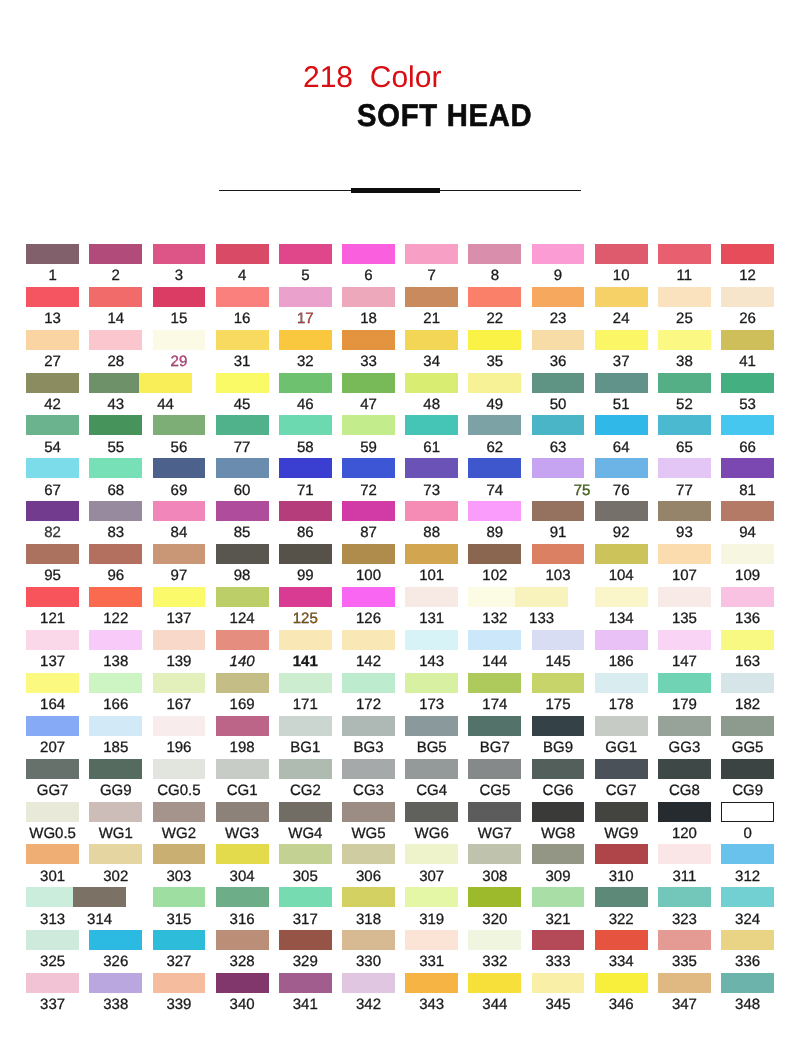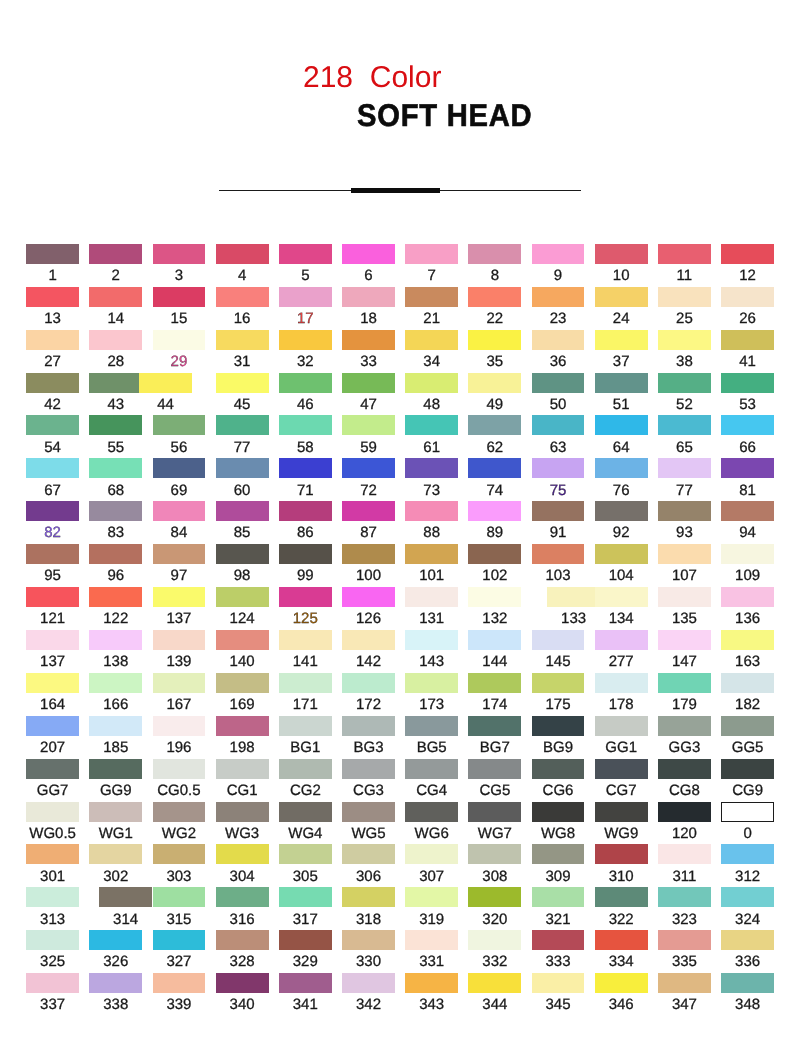--- a/index.html
+++ b/index.html
@@ -334,39 +334,39 @@
       <div class="cell" style="left:379.09px">
         <div class="sw" style="background-color: rgb(107, 82, 182);"></div>
         <div class="lab" style="color: rgb(26, 26, 26);">73</div>
       </div>
       <div class="cell" style="left:442.27px">
         <div class="sw" style="background-color: rgb(63, 87, 204);"></div>
         <div class="lab" style="color: rgb(26, 26, 26);">74</div>
       </div>
       <div class="cell" style="left:505.45px">
         <div class="sw" style="background-color: rgb(199, 164, 242);"></div>
-        <div class="lab" style="color: #4c1d95;">75</div>
+        <div class="lab" style="color: #4d7c0f; text-align: right;">75</div>
       </div>
       <div class="cell" style="left:568.64px">
         <div class="sw" style="background-color: rgb(108, 179, 230);"></div>
         <div class="lab" style="color: rgb(26, 26, 26);">76</div>
       </div>
       <div class="cell" style="left:631.82px">
         <div class="sw" style="background-color: rgb(227, 198, 245);"></div>
         <div class="lab" style="color: rgb(26, 26, 26);">77</div>
       </div>
       <div class="cell" style="left:695.0px">
         <div class="sw" style="background-color: rgb(123, 71, 176);"></div>
         <div class="lab" style="color: rgb(26, 26, 26);">81</div>
       </div>
     </div>
     <div class="row">
       <div class="cell" style="left:0.0px">
         <div class="sw" style="background-color: rgb(115, 59, 142);"></div>
-        <div class="lab" style="color: #8b5cf6;">82</div>
+        <div class="lab" style="color: #404040;">82</div>
       </div>
       <div class="cell" style="left:63.18px">
         <div class="sw" style="background-color: rgb(151, 138, 158);"></div>
         <div class="lab" style="color: rgb(26, 26, 26);">83</div>
       </div>
       <div class="cell" style="left:126.36px">
         <div class="sw" style="background-color: rgb(240, 134, 185);"></div>
         <div class="lab" style="color: rgb(26, 26, 26);">84</div>
       </div>
       <div class="cell" style="left:189.55px">
@@ -482,21 +482,21 @@
         <div class="lab" style="color: rgb(26, 26, 26);">126</div>
       </div>
       <div class="cell" style="left:379.09px">
         <div class="sw" style="background-color: rgb(247, 234, 229);"></div>
         <div class="lab" style="color: rgb(26, 26, 26);">131</div>
       </div>
       <div class="cell" style="left:442.27px">
         <div class="sw" style="background-color: rgb(252, 252, 228);"></div>
         <div class="lab" style="color: rgb(26, 26, 26);">132</div>
       </div>
-      <div class="cell" style="left:521px">
+      <div class="cell" style="left:489px">
         <div class="sw" style="background-color: rgb(248, 242, 188);"></div>
         <div class="lab" style="color: rgb(26, 26, 26);">133</div>
       </div>
       <div class="cell" style="left:568.64px">
         <div class="sw" style="background-color: rgb(250, 246, 201);"></div>
         <div class="lab" style="color: rgb(26, 26, 26);">134</div>
       </div>
       <div class="cell" style="left:631.82px">
         <div class="sw" style="background-color: rgb(248, 234, 230);"></div>
         <div class="lab" style="color: rgb(26, 26, 26);">135</div>
@@ -514,45 +514,45 @@
       <div class="cell" style="left:63.18px">
         <div class="sw" style="background-color: rgb(247, 202, 250);"></div>
         <div class="lab" style="color: rgb(26, 26, 26);">138</div>
       </div>
       <div class="cell" style="left:126.36px">
         <div class="sw" style="background-color: rgb(248, 216, 201);"></div>
         <div class="lab" style="color: rgb(26, 26, 26);">139</div>
       </div>
       <div class="cell" style="left:189.55px">
         <div class="sw" style="background-color: rgb(229, 141, 127);"></div>
-        <div class="lab" style="color: rgb(26, 26, 26);">140</div>
+        <div class="lab" style="color: rgb(26, 26, 26); font-style: italic;">140</div>
       </div>
       <div class="cell" style="left:252.73px">
         <div class="sw" style="background-color: rgb(249, 232, 181);"></div>
-        <div class="lab" style="color: rgb(26, 26, 26);">141</div>
+        <div class="lab" style="color: rgb(26, 26, 26); font-weight: bold;">141</div>
       </div>
       <div class="cell" style="left:315.91px">
         <div class="sw" style="background-color: rgb(249, 232, 182);"></div>
         <div class="lab" style="color: rgb(26, 26, 26);">142</div>
       </div>
       <div class="cell" style="left:379.09px">
         <div class="sw" style="background-color: rgb(216, 243, 248);"></div>
         <div class="lab" style="color: rgb(26, 26, 26);">143</div>
       </div>
       <div class="cell" style="left:442.27px">
         <div class="sw" style="background-color: rgb(204, 230, 250);"></div>
         <div class="lab" style="color: rgb(26, 26, 26);">144</div>
       </div>
       <div class="cell" style="left:505.45px">
         <div class="sw" style="background-color: rgb(217, 221, 243);"></div>
         <div class="lab" style="color: rgb(26, 26, 26);">145</div>
       </div>
       <div class="cell" style="left:568.64px">
         <div class="sw" style="background-color: rgb(234, 193, 247);"></div>
-        <div class="lab" style="color: rgb(26, 26, 26);">277</div>
+        <div class="lab" style="color: rgb(26, 26, 26);">186</div>
       </div>
       <div class="cell" style="left:631.82px">
         <div class="sw" style="background-color: rgb(250, 212, 245);"></div>
         <div class="lab" style="color: rgb(26, 26, 26);">147</div>
       </div>
       <div class="cell" style="left:695.0px">
         <div class="sw" style="background-color: rgb(248, 249, 131);"></div>
         <div class="lab" style="color: rgb(26, 26, 26);">163</div>
       </div>
     </div>
@@ -804,21 +804,21 @@
       <div class="cell" style="left:695.0px">
         <div class="sw" style="background-color: rgb(105, 194, 236);"></div>
         <div class="lab" style="color: rgb(26, 26, 26);">312</div>
       </div>
     </div>
     <div class="row">
       <div class="cell" style="left:0.0px">
         <div class="sw" style="background-color: rgb(203, 237, 219);"></div>
         <div class="lab" style="color: rgb(26, 26, 26);">313</div>
       </div>
-      <div class="cell" style="left:73px">
+      <div class="cell" style="left:47px">
         <div class="sw" style="background-color: rgb(123, 114, 101);"></div>
         <div class="lab" style="color: rgb(26, 26, 26);">314</div>
       </div>
       <div class="cell" style="left:126.36px">
         <div class="sw" style="background-color: rgb(158, 223, 161);"></div>
         <div class="lab" style="color: rgb(26, 26, 26);">315</div>
       </div>
       <div class="cell" style="left:189.55px">
         <div class="sw" style="background-color: rgb(109, 174, 136);"></div>
         <div class="lab" style="color: rgb(26, 26, 26);">316</div>

